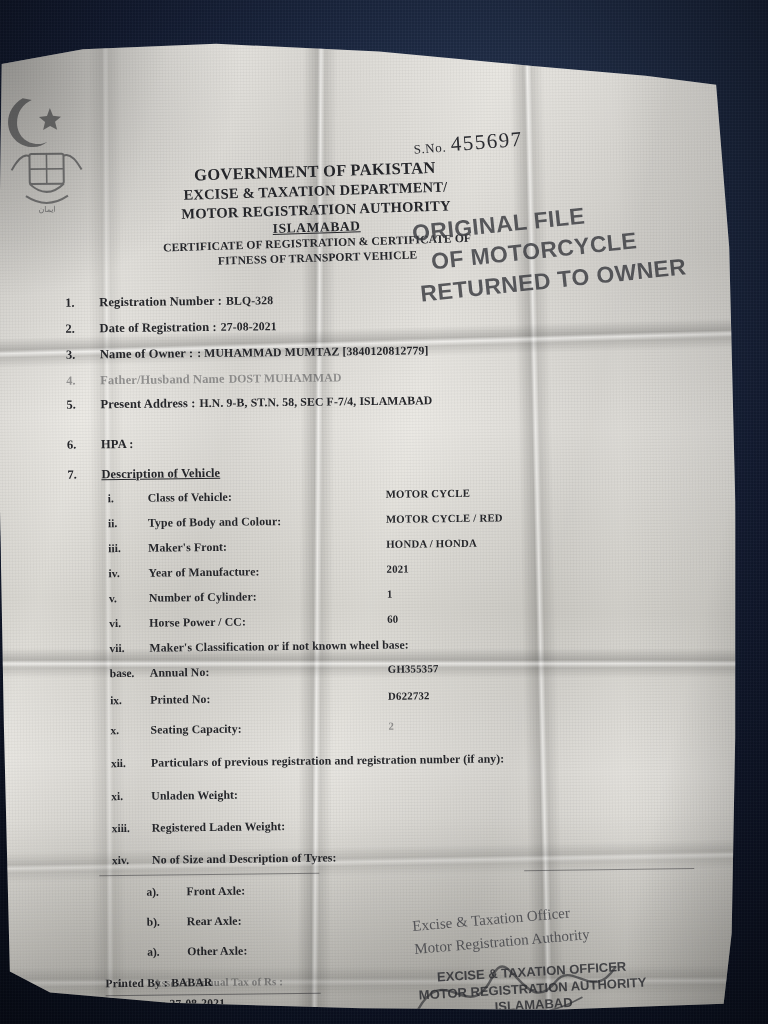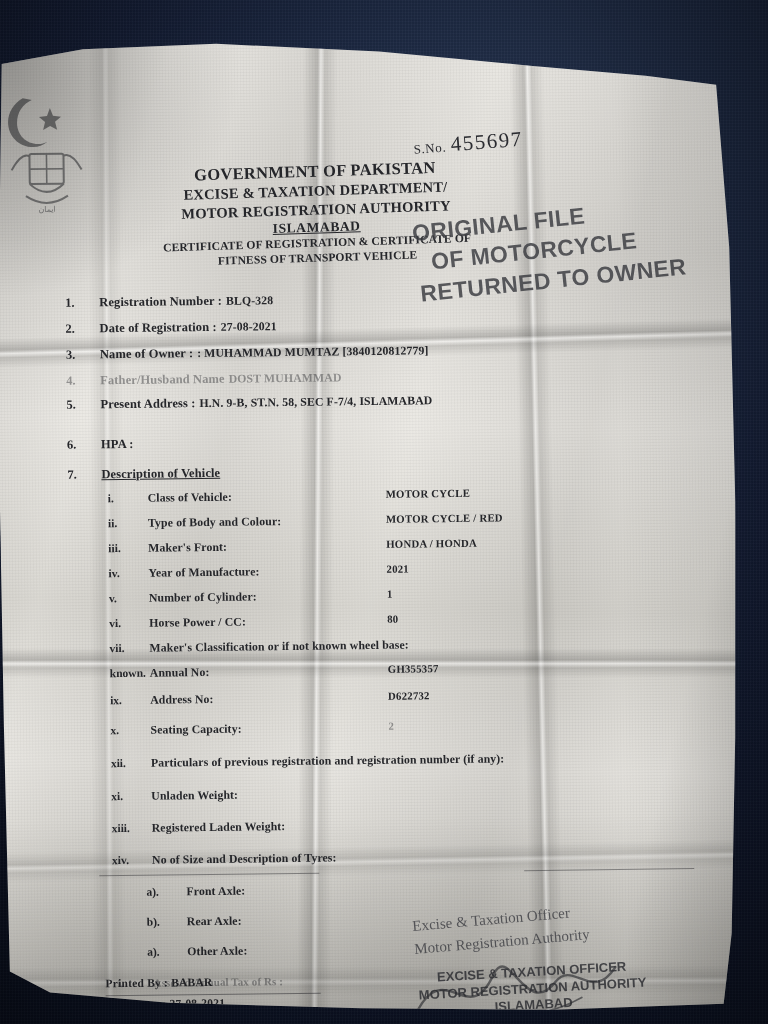--- a/index.html
+++ b/index.html
@@ -441,34 +441,34 @@
         <span class="srv">2021</span>
       </div>
       <div class="srow" style="left:108px; top:552px;">
         <span class="srn">v.</span>
         <span class="srl">Number of Cylinder:</span>
         <span class="srv">1</span>
       </div>
       <div class="srow" style="left:108px; top:577px;">
         <span class="srn">vi.</span>
         <span class="srl">Horse Power / CC:</span>
-        <span class="srv">80</span>
+        <span class="srv">60</span>
       </div>
       <div class="srow" style="left:108px; top:602px;">
         <span class="srn">vii.</span>
         <span class="srl">Maker's Classification or if not known wheel base:</span>
       </div>
       <div class="srow" style="left:108px; top:627px;">
-        <span class="srn">known.</span>
+        <span class="srn">base.</span>
         <span class="srl">Annual No:</span>
         <span class="srv">GH355357</span>
       </div>
       <div class="srow" style="left:108px; top:654px;">
         <span class="srn">ix.</span>
-        <span class="srl">Address No:</span>
+        <span class="srl">Printed No:</span>
         <span class="srv">D622732</span>
       </div>
       <div class="srow" style="left:108px; top:684px;">
         <span class="srn">x.</span>
         <span class="srl">Seating Capacity:</span>
         <span class="srv faded">2</span>
       </div>
       <div class="srow" style="left:108px; top:717px;">
         <span class="srn">xii.</span>
         <span class="srl">Particulars of previous registration and registration number (if any):</span>

